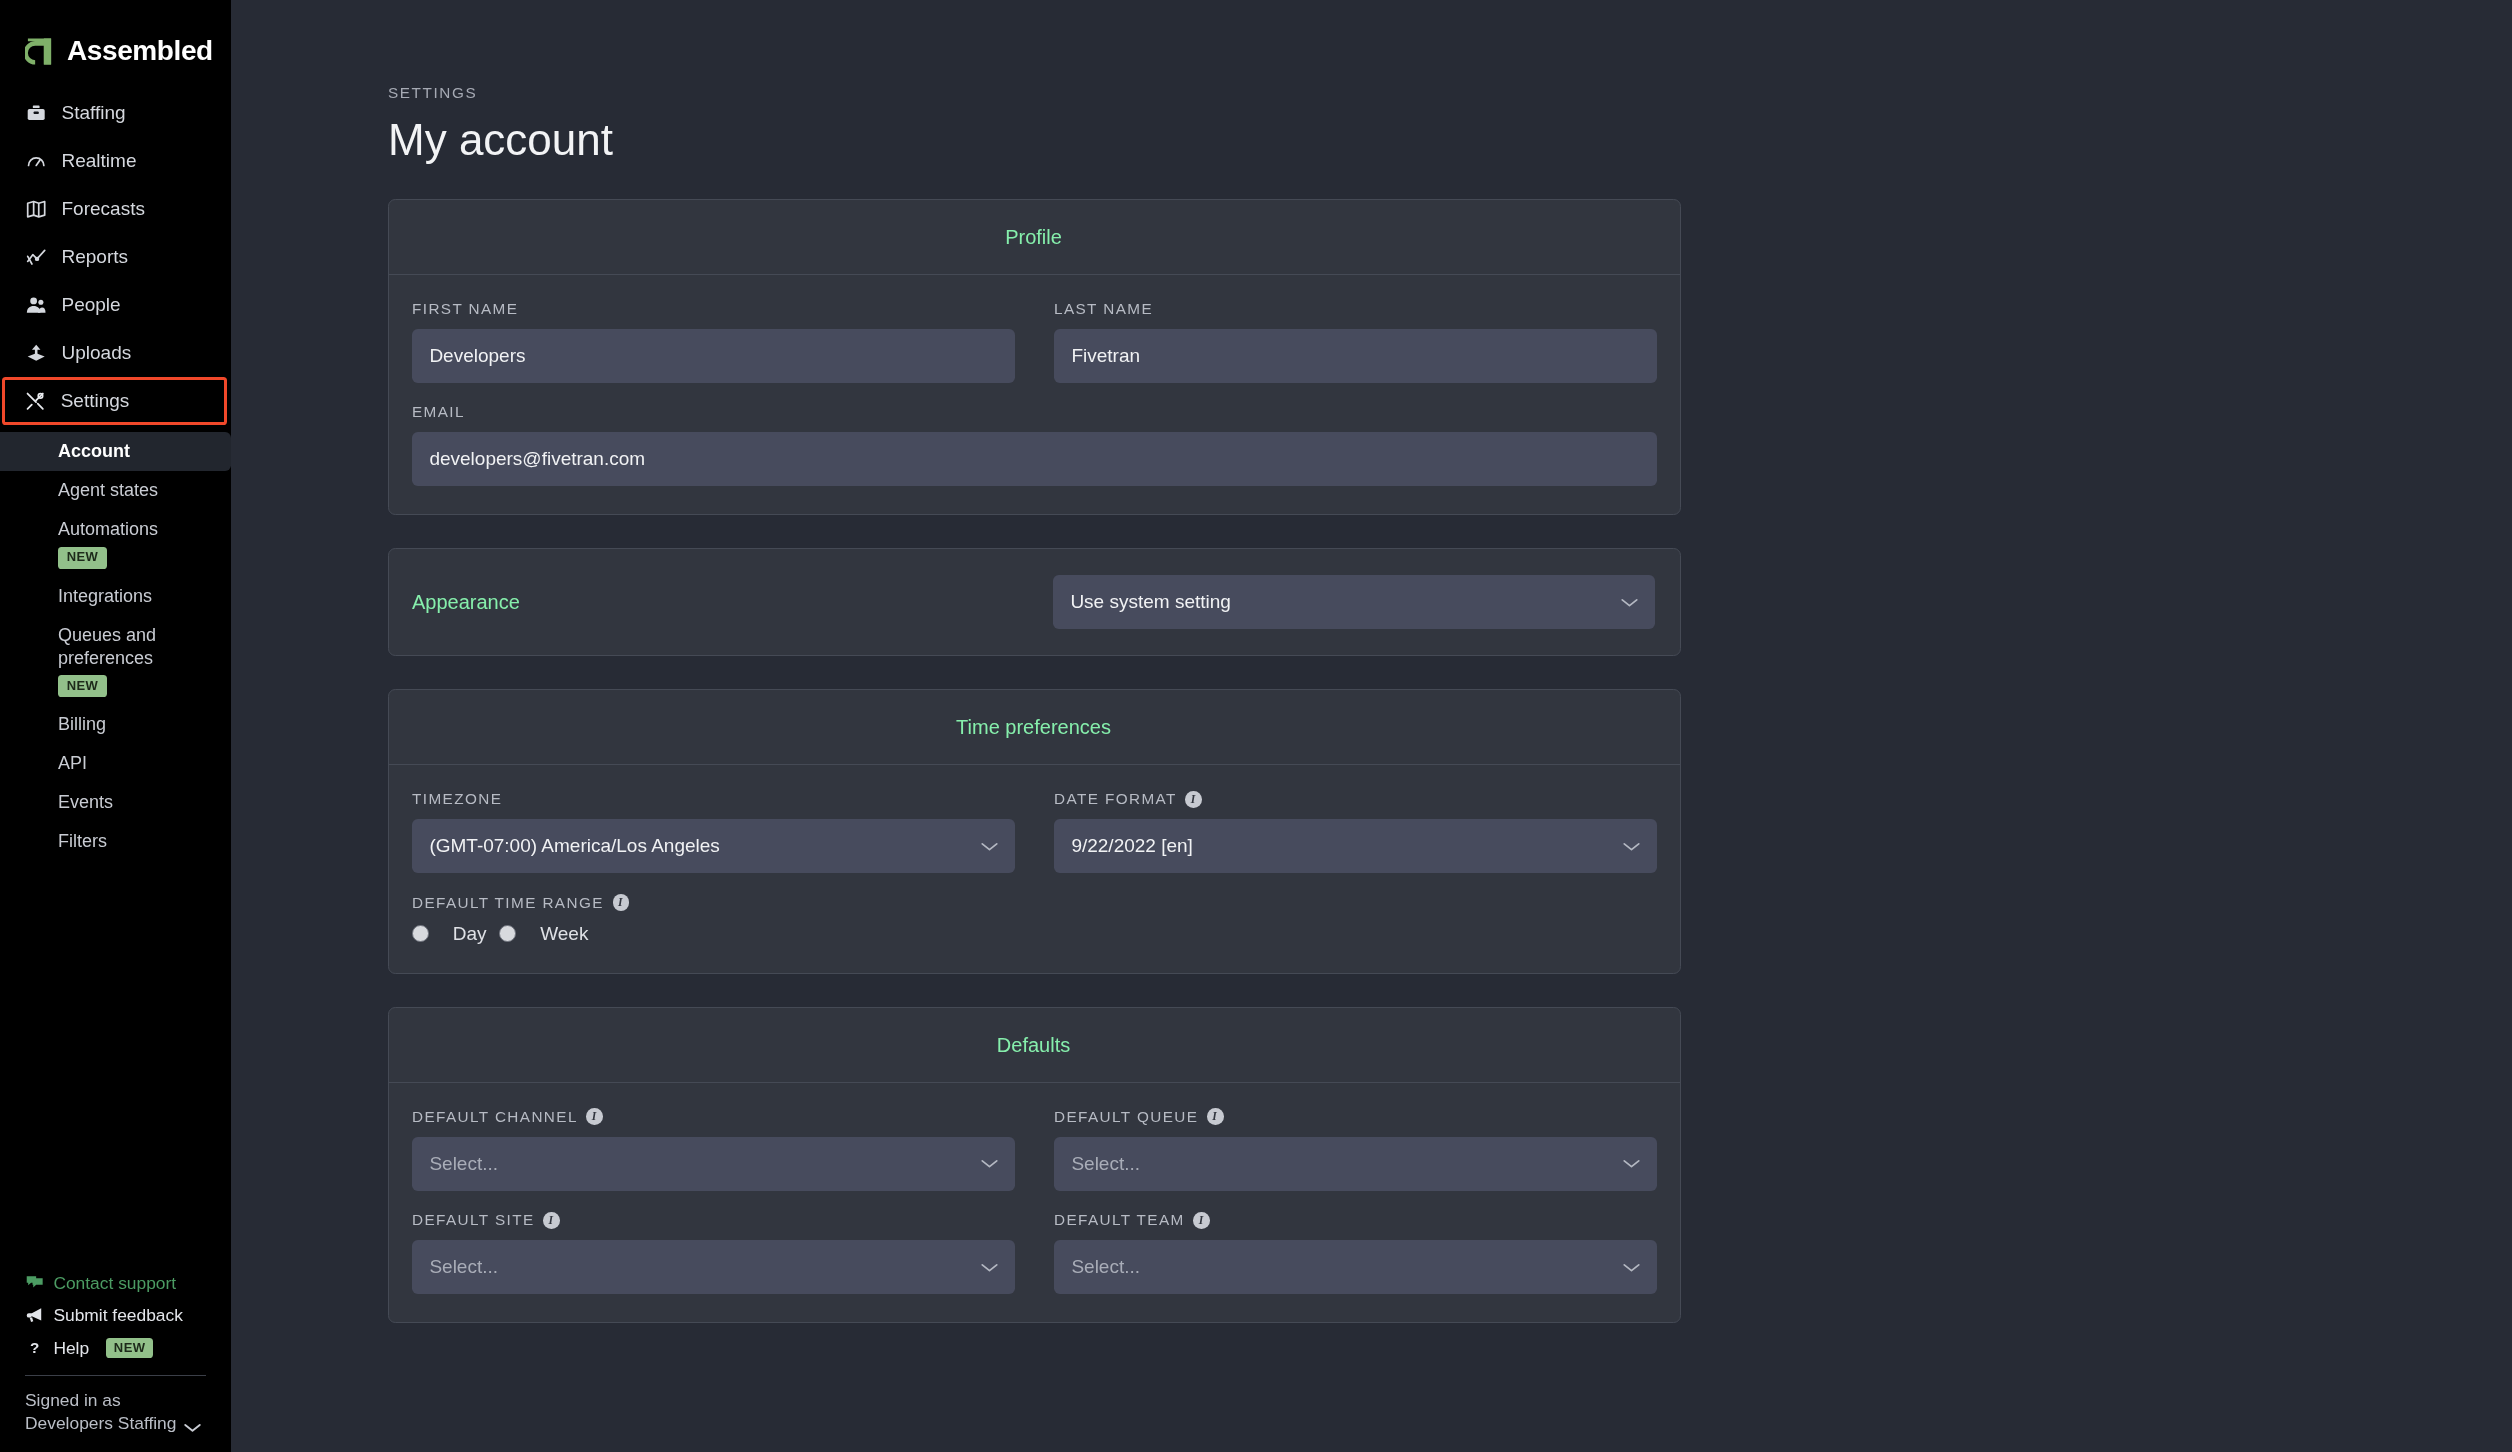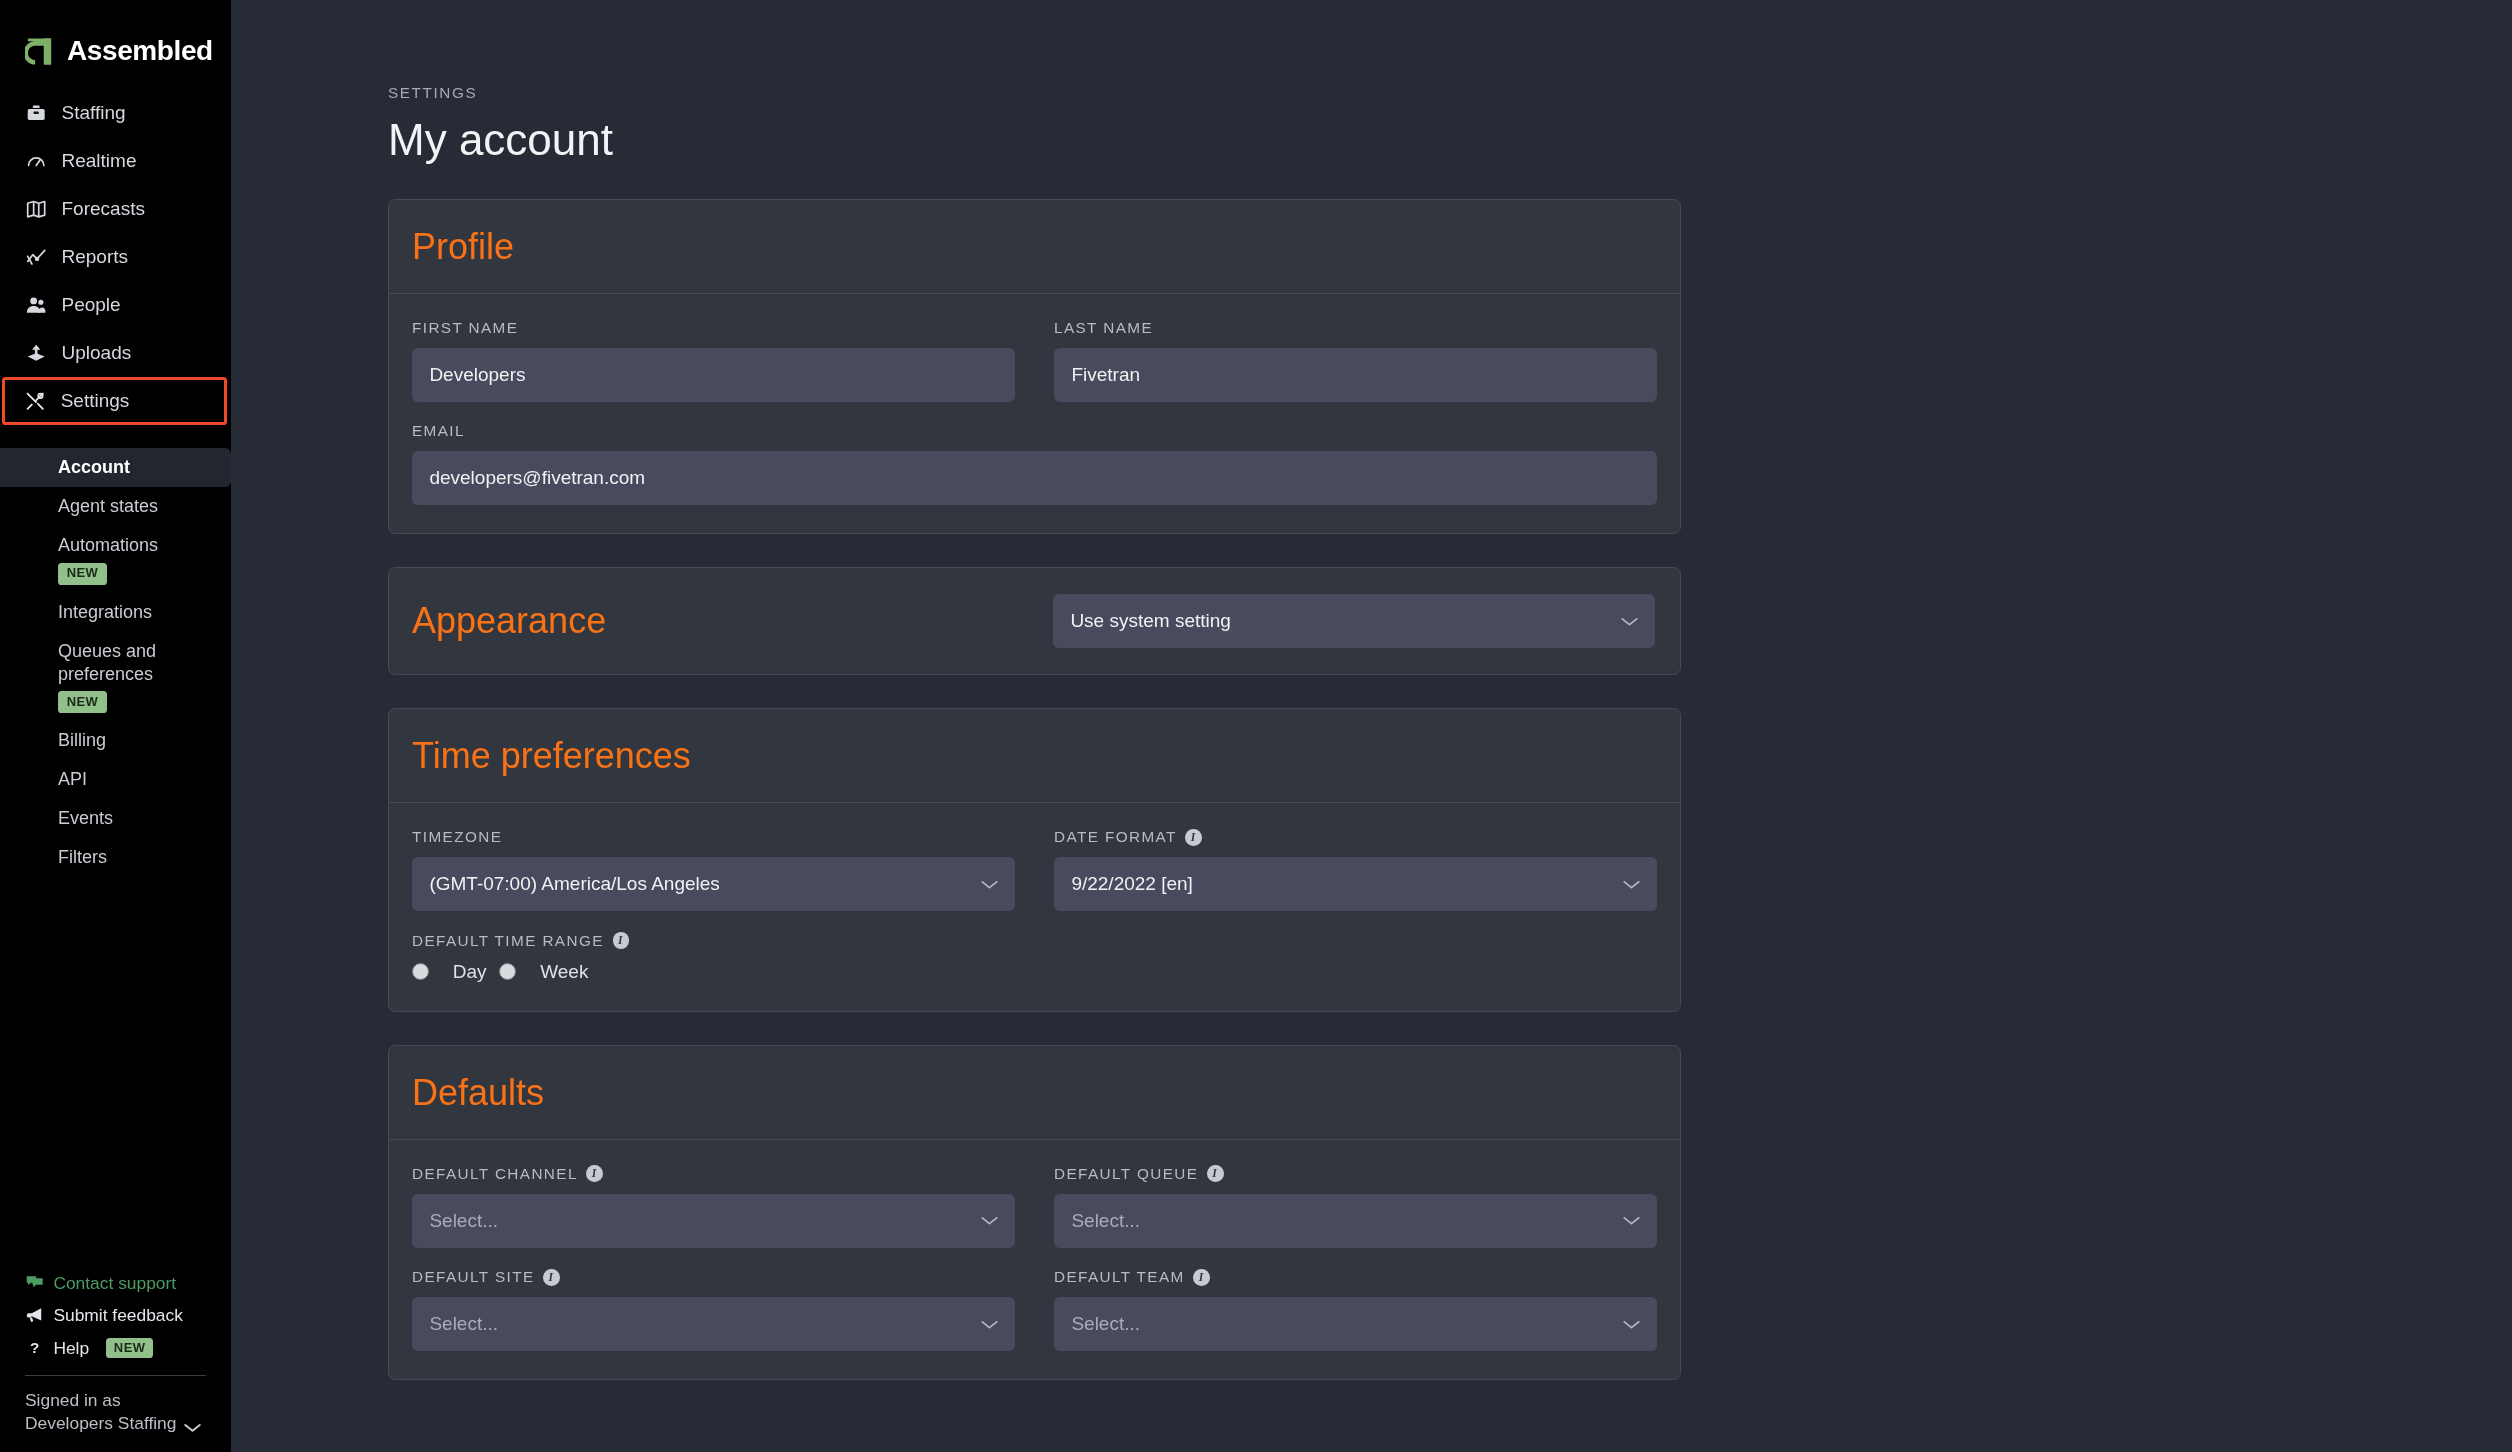--- a/index.html
+++ b/index.html
@@ -35,21 +35,21 @@
     cursor: pointer;
   }
   .nav-item .ico { width: 22px; height: 22px; display: flex; align-items: center; justify-content: center; flex: 0 0 auto; }
   .nav-item .ico svg { display: block; }
   .nav-item.highlighted {
     border: 3.6px solid #f0482a; border-radius: 3.6px;
     margin: 0 3.6px 0 2.2px; padding-left: 19px; height: 48px;
   }
 
   
-  .subnav { padding-top: 23px; }
+  .subnav { padding-top: 7px; }
   .subnav-item {
     position: relative;
     padding: 8px 14.5px 8px 58px;
     color: #c9ccd3; font-size: 18px; line-height: 1.28;
     cursor: pointer;
   }
   .subnav-item.active {
     background: #22262e;
     color: #ffffff; font-weight: 700;
     border-radius: 0 5.8px 5.8px 0;
@@ -112,21 +112,21 @@
     width: 1293px;
     background: #32363f;
     border: 0.7px solid #454a55;
     border-radius: 7.3px;
     margin-bottom: 33px;
   }
   .card-head {
     padding: 26px 25px 25px 23px;
     border-bottom: 0.7px solid #454a55;
   }
-  .card-title { color: #f97316; font-size: 36px; font-weight: 400; }
+  .card-title { color: #86efac; font-size: 20px; font-weight: 400; text-align: center; }
   .card-body { padding: 25px 23px 28px 23px; }
 
   .row { display: flex; gap: 39px; }
   .field { flex: 1; margin-bottom: 20.4px; }
   .field.full { width: 100%; }
   .flabel {
     display: flex; align-items: center; gap: 8.7px;
     color: #b7bbc4; font-size: 15.3px; letter-spacing: 1.4px;
     text-transform: uppercase; margin-bottom: 11px;
   }

